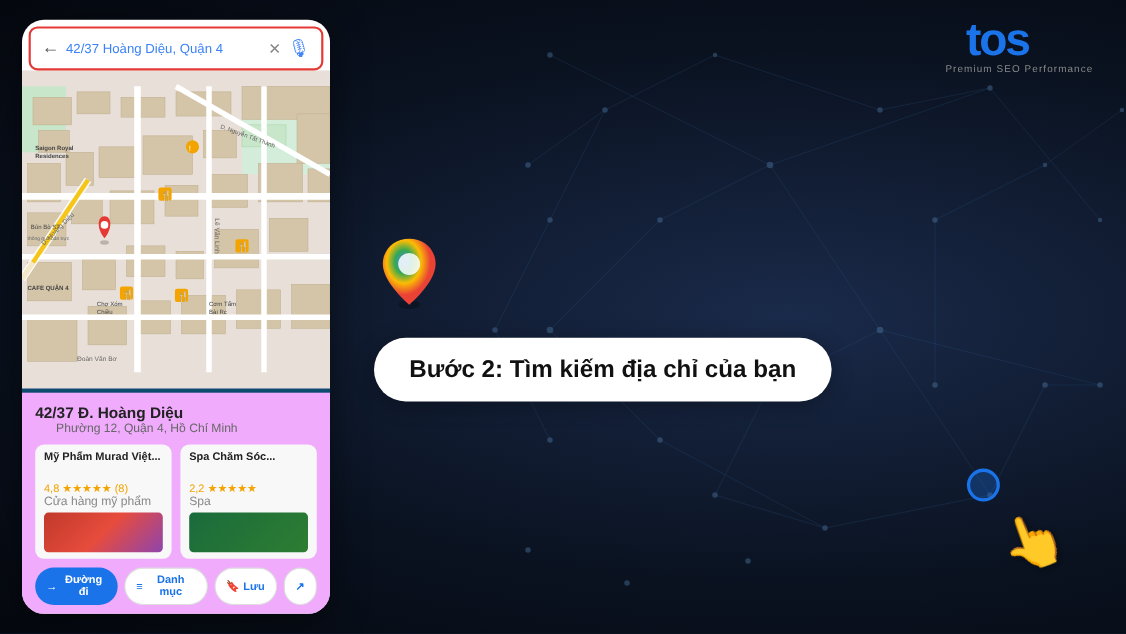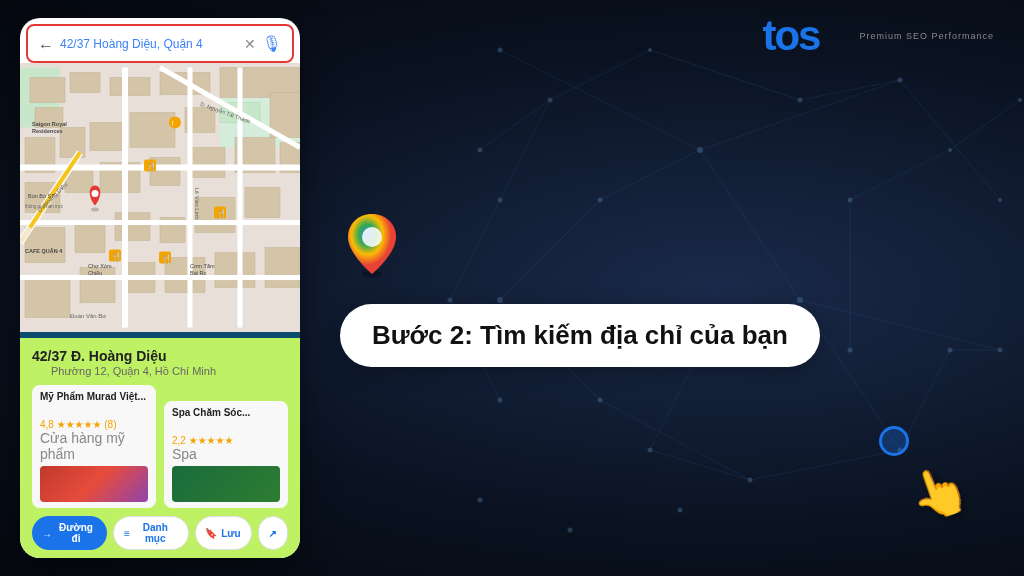--- a/index.html
+++ b/index.html
@@ -93,23 +93,23 @@
     
     .map-area {
       flex: 1;
       background: #e8e0d8;
       position: relative;
       overflow: hidden;
     }
 
     
     .phone-bottom {
-      background: #bef264;
+      background: #f0abfc;
       padding: 10px 12px 8px;
-      border-top: 6px solid #0c4a6e;
+      border-top: 4px solid #0c4a6e;
     }
 
     .place-name {
       font-size: 14px;
       font-weight: 700;
       color: #222;
     }
 
     .place-address {
       font-size: 11px;
@@ -143,21 +143,21 @@
     }
 
     .place-card-rating {
       color: #f4a400;
       font-size: 10px;
       margin-top: 17px;
     }
 
     .place-card-type {
       color: #888;
-      font-size: 14px;
+      font-size: 11px;
     }
 
     .place-card-img {
       width: 100%;
       height: 36px;
       background: linear-gradient(135deg, #c0392b 0%, #e74c3c 50%, #8e44ad 100%);
       border-radius: 4px;
       margin-top: 4px;
     }
 
@@ -206,21 +206,21 @@
       padding-left: 40px;
       gap: 20px;
     }
 
     
     .tos-logo {
       position: absolute;
       top: 15px;
       right: 30px;
       display: flex;
-      flex-direction: row;
+      flex-direction: column;
       align-items: center;
       z-index: 10;
     }
 
     .tos-letters {
       font-size: 42px;
       font-weight: 900;
       color: #1a73e8;
       line-height: 1;
       letter-spacing: -2px;
@@ -236,21 +236,21 @@
     
     .callout-bubble {
       background: #fff;
       border-radius: 40px;
       padding: 16px 32px;
       box-shadow: 0 4px 20px rgba(0,0,0,0.3);
       position: relative;
     }
 
     .callout-text {
-      font-size: 26px;
+      font-size: 22px;
       font-weight: 900;
       color: #111;
       white-space: nowrap;
     }
 
     
     .pointer-hand {
       position: absolute;
       bottom: 60px;
       right: 60px;

